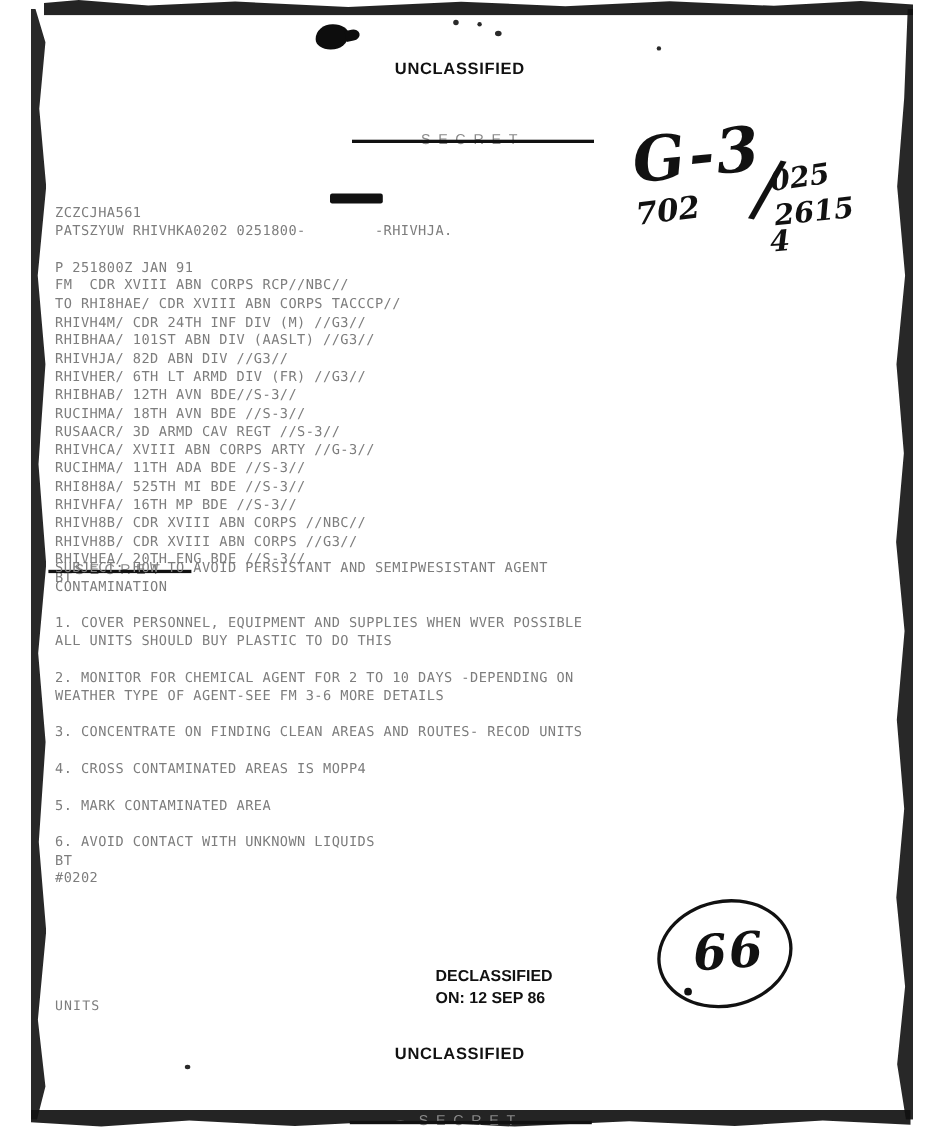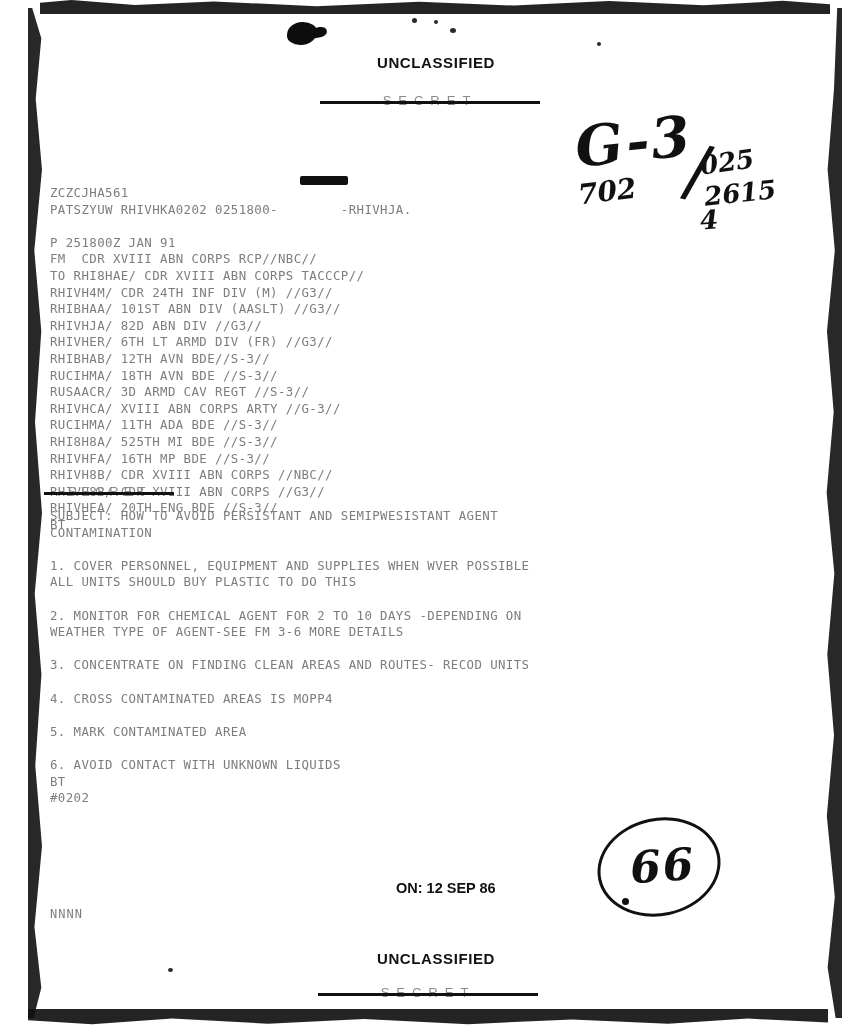--- a/index.html
+++ b/index.html
@@ -13,21 +13,20 @@
     position: relative;
     font-family: "Liberation Sans", sans-serif;
     overflow: hidden;
   }
   .page {
     position: absolute;
     left: 0; top: 0;
     width: 836px;
     height: 1025px;
     background: #ffffff;
-    padding-left: 12px;
   }
   
   .edge-top {
     position: absolute;
     left: 40px; top: 0px;
     width: 790px; height: 14px;
     background: #111;
     clip-path: polygon(0% 20%, 4% 0%, 12% 35%, 22% 10%, 35% 45%, 48% 12%, 60% 40%, 72% 8%, 84% 38%, 94% 6%, 100% 30%, 100% 100%, 0% 100%);
     opacity: .92;
   }
@@ -70,20 +69,21 @@
   .class-bottom { top: 950px; }
 
   .secret-strike {
     position: absolute;
     text-align: center;
     font-family: "Liberation Sans", sans-serif;
     font-size: 13px;
     letter-spacing: 7px;
     color: #8a8a8a;
     width: 220px;
+    margin-top: 26px;
   }
   .secret-strike::after {
     content: "";
     position: absolute;
     left: 0; top: 50%;
     width: 100%;
     height: 3px;
     background: #111;
   }
   .secret-top { left: 320px; top: 93px; }
@@ -269,34 +269,35 @@
 3. CONCENTRATE ON FINDING CLEAN AREAS AND ROUTES- RECOD UNITS
 
 4. CROSS CONTAMINATED AREAS IS MOPP4
 
 5. MARK CONTAMINATED AREA
 
 6. AVOID CONTACT WITH UNKNOWN LIQUIDS
 BT
 #0202</div>
 
-  <div class="nnnn">NNNN</div>
+  <div class="nnnn">UNITS</div>
 
   <div class="handwriting hw-g3">G-3</div>
   <div class="handwriting hw-slash">/</div>
   <div class="handwriting hw-025">025</div>
   <div class="handwriting hw-702">702</div>
   <div class="handwriting hw-2615">2615</div>
   <div class="handwriting hw-4">4</div>
 
   <div class="hw-oval"></div>
   <div class="handwriting hw-66">66</div>
   <div class="hw-dot"></div>
 
   <div class="declass">
+    <div>DECLASSIFIED</div>
     <div>ON: 12 SEP 86</div>
   </div>
 
   <div class="classification class-bottom">UNCLASSIFIED</div>
 
   <div class="secret-strike secret-bottom">SECRET</div>
 
 </div>
 
 </body></html>

